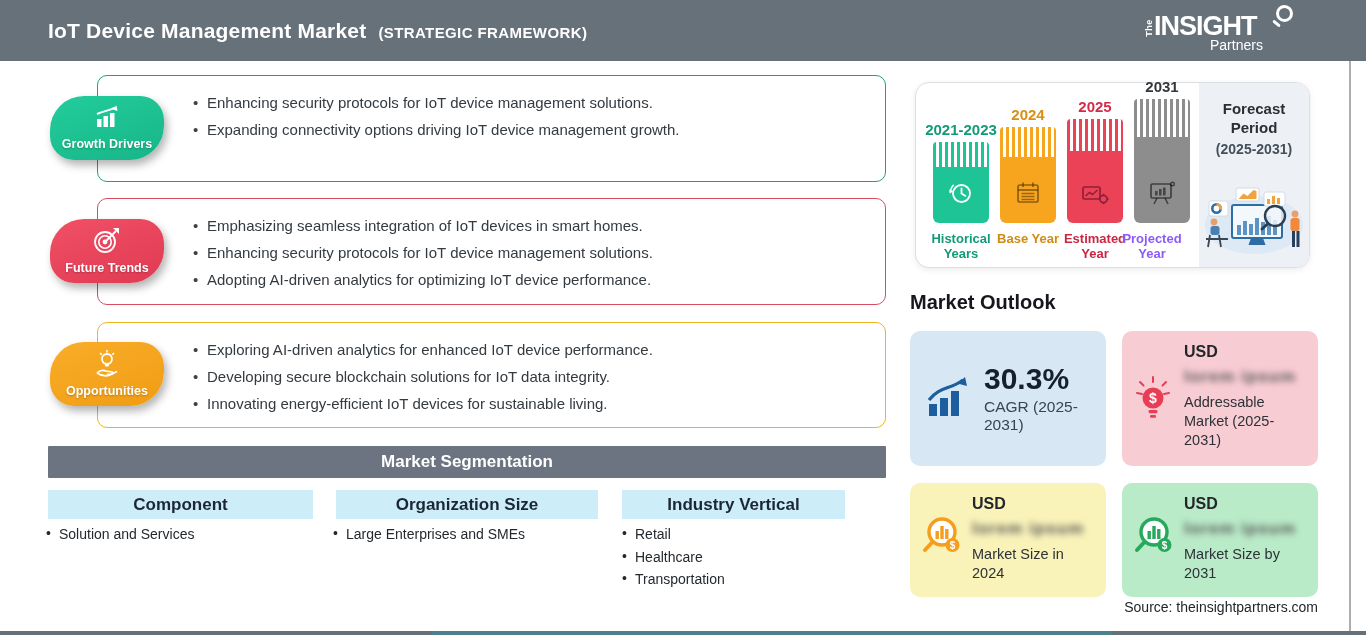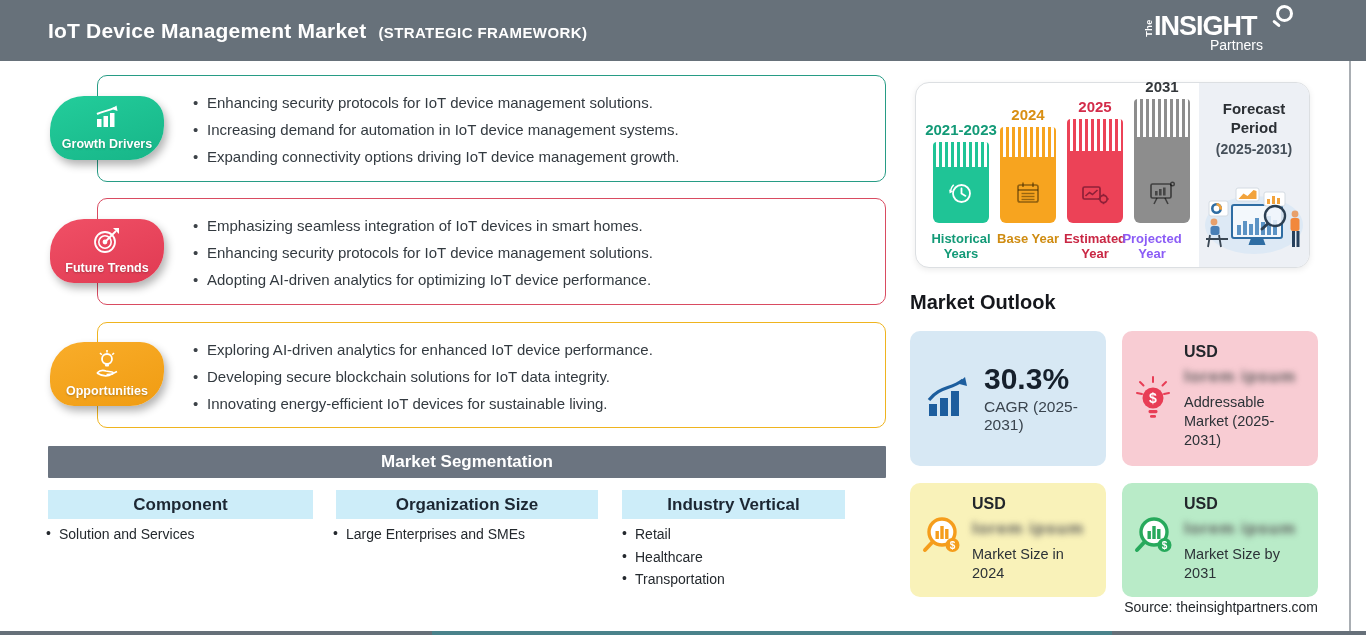--- a/index.html
+++ b/index.html
@@ -127,21 +127,20 @@
       <span class="logo-insight">INSIGHT</span>
       <span class="logo-circle"></span>
       <span class="logo-handle"></span>
       <span class="logo-partners">Partners</span>
     </div>
   </div>
 
   <div class="fbox fbox-1">
     <ul>
       <li>Enhancing security protocols for IoT device management solutions.</li>
-      <li>Increasing demand for automation in IoT device management systems.</li>
       <li>Expanding connectivity options driving IoT device management growth.</li>
     </ul>
   </div>
   <div class="badge badge-1">
     <span>
       <svg width="34" height="26" viewBox="0 0 34 26">
         <rect x="7" y="14" width="4.5" height="8" fill="#fff"></rect>
         <rect x="13.5" y="11" width="4.5" height="11" fill="#fff"></rect>
         <rect x="20" y="8" width="4.5" height="14" fill="#fff"></rect>
         <path d="M7 9 C13 6 19 6 25 2.5" fill="none" stroke="#fff" stroke-width="2"></path>

